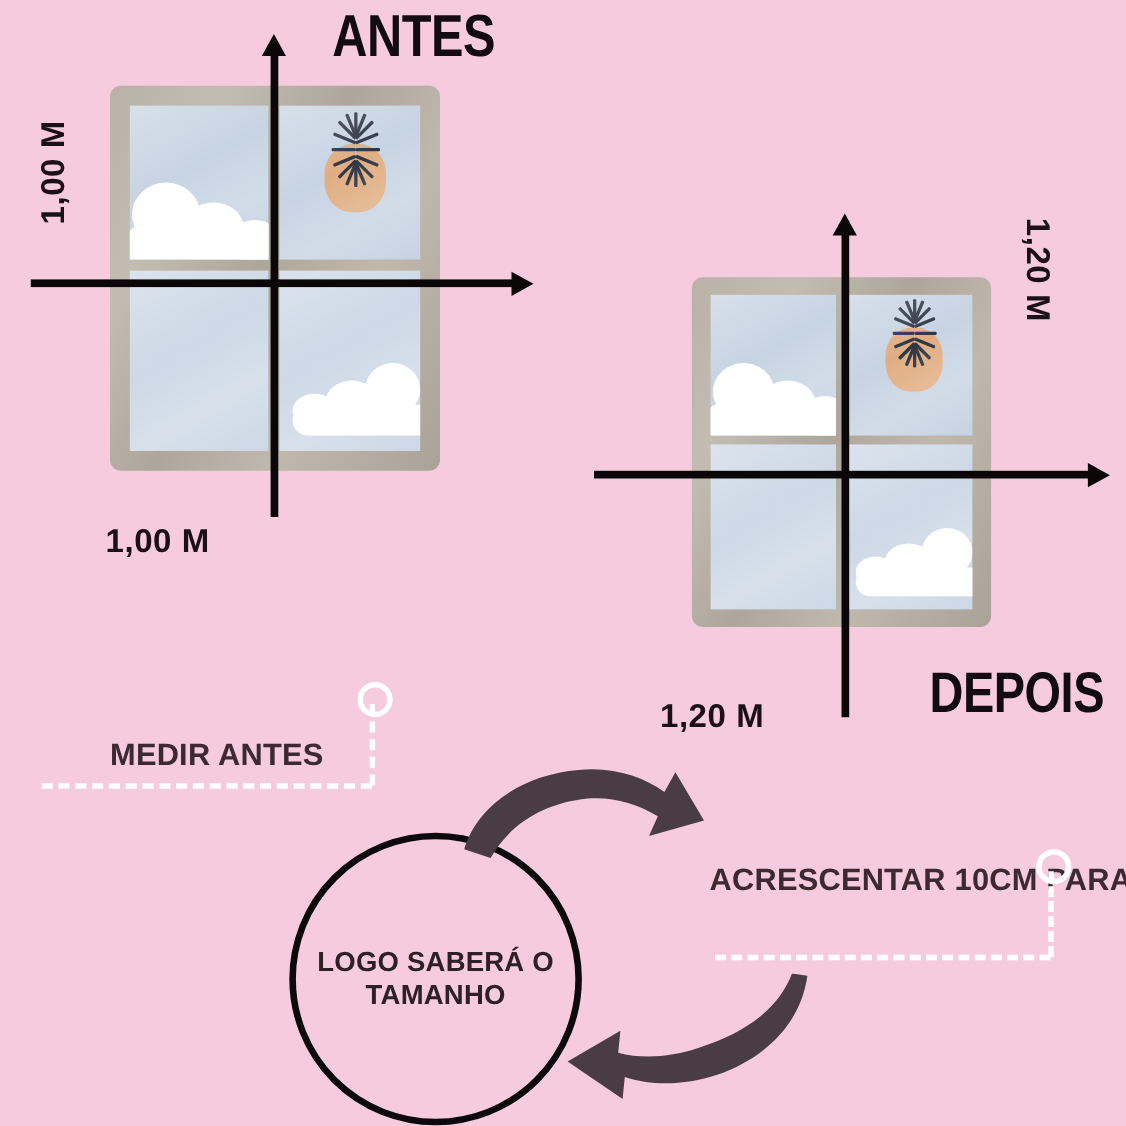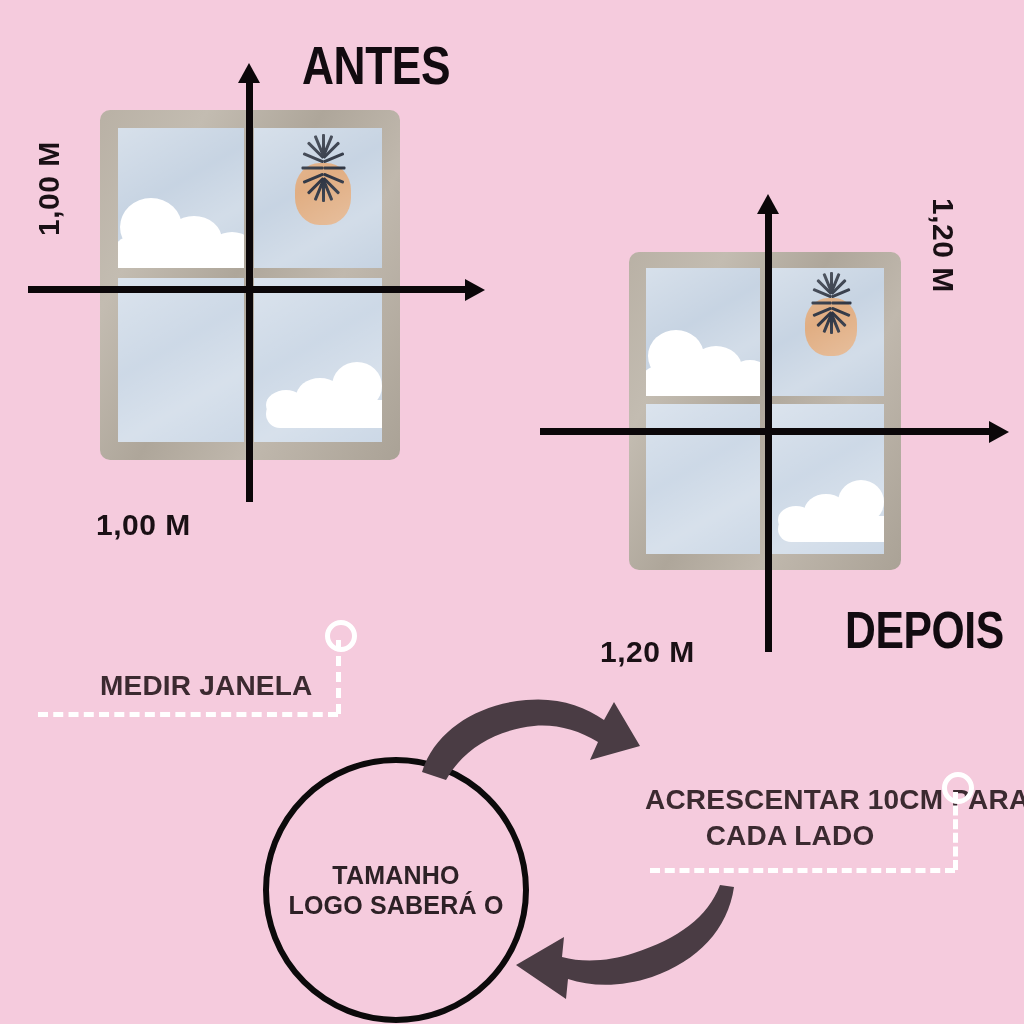--- a/index.html
+++ b/index.html
@@ -192,21 +192,21 @@
   }
 
   
   .flow-arrow { position: absolute; }
 </style>
 </head>
 <body>
 
 <div id="stage">
 
-  <div class="abs" style="left:0;top:0;width:512px;height:540px;margin-top:32px;">
+  <div class="abs" style="left:0;top:0;width:512px;height:540px;">
 
     <div class="window" style="left:100px; top:78px; width:300px; height:350px;">
       <div class="win-inner">
 
         <div class="pane pane-top" style="left:18px; top:18px; width:126px; height:140px;">
           <div class="cloud" style="left:-6px; top:52px; width:150px; height:90px;">
             <span class="base" style="left:0; top:56px; width:156px; height:40px;"></span>
             <i style="left:8px;  top:18px; width:62px; height:58px;"></i>
             <i style="left:54px; top:36px; width:56px; height:48px;"></i>
             <i style="left:96px; top:52px; width:48px; height:40px;"></i>
@@ -319,37 +319,36 @@
     <div class="axis-line axis-v" style="left:253px; top:32px; height:440px;"></div>
     <div class="arrow-u" style="left:245px; top:14px;"></div>
   </div>
 
   <div class="headline headline-depois abs nosel">DEPOIS</div>
 
   <div class="dim dim-v2 abs nosel">1,20 M</div>
 
   <div class="dim dim-h2 abs nosel">1,20 M</div>
 
-  <div class="step-label abs nosel" style="left:100px; top:670px; font-size:28px;">MEDIR JANELA</div>
+  <div class="step-label abs nosel" style="left:100px; top:670px; font-size:28px;">MEDIR ANTES</div>
 
   <div class="dash-h" style="left:38px; top:712px; width:300px;"></div>
   <div class="dash-v" style="left:336px; top:640px; height:74px;"></div>
   <div class="dot-ring" style="left:325px; top:620px; width:22px; height:22px;"></div>
 
   <div class="step-label center abs nosel" style="left:645px; top:784px; font-size:28px;">ACRESCENTAR 10CM PARA</div>
-  <div class="step-label center abs nosel" style="left:645px; top:820px; width:290px; font-size:28px;">CADA LADO</div>
 
   <div class="dash-h" style="left:650px; top:868px; width:305px;"></div>
   <div class="dash-v" style="left:953px; top:792px; height:78px;"></div>
   <div class="dot-ring" style="left:942px; top:772px; width:22px; height:22px;"></div>
 
   <div class="cycle-circle" style="left:263px; top:757px; width:254px; height:254px;">
     <div class="cycle-text">
+      <div>LOGO SABERÁ O</div>
       <div>TAMANHO</div>
-      <div>LOGO SABERÁ O</div>
     </div>
   </div>
 
   <svg class="flow-arrow" style="left:418px; top:688px;" width="232" height="96" viewBox="0 0 232 96">
     <path d="M4,84 C16,44 58,16 108,12 C140,9 166,18 186,32 L196,14 L222,58 L172,72 L180,54
              C160,42 138,36 116,38 C78,42 46,60 28,92 Z" fill="#4a3c44"></path>
   </svg>
 
   <svg class="flow-arrow" style="left:506px; top:885px;" width="236" height="116" viewBox="0 0 236 116">
     <path d="M228,2 C222,44 192,76 146,92 C116,102 86,102 62,94 L60,114 L10,80 L58,52 L56,72

